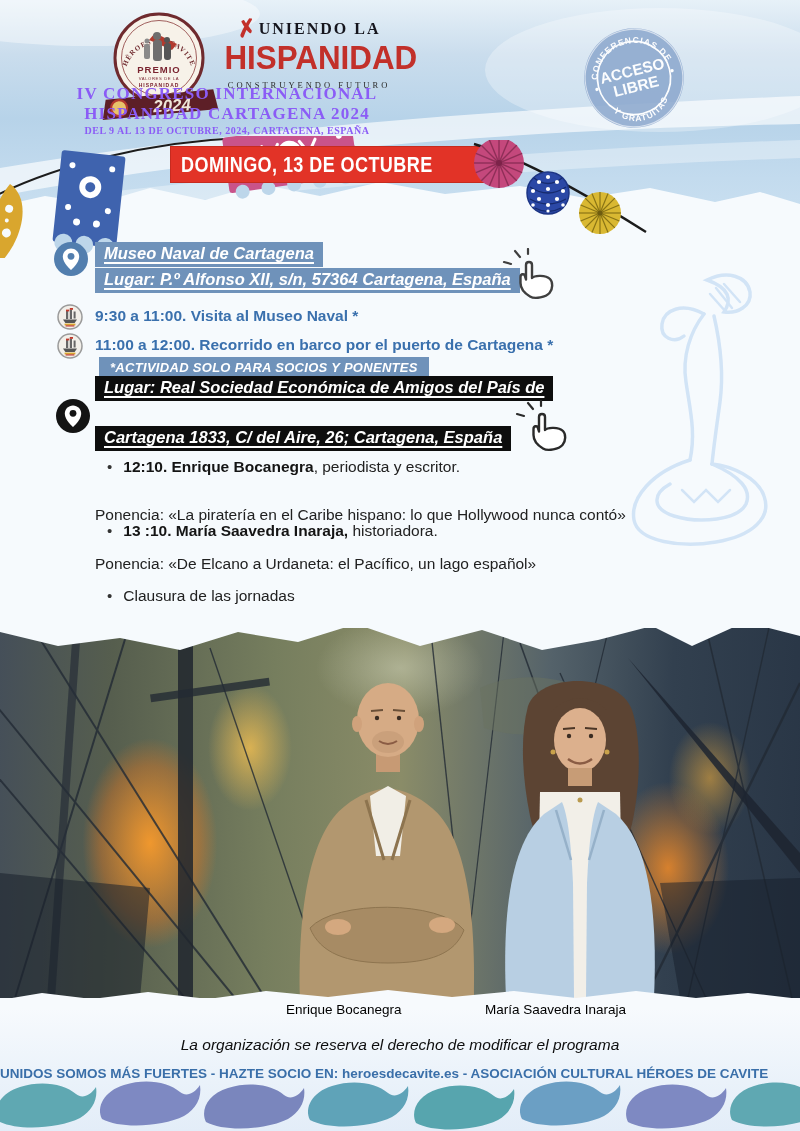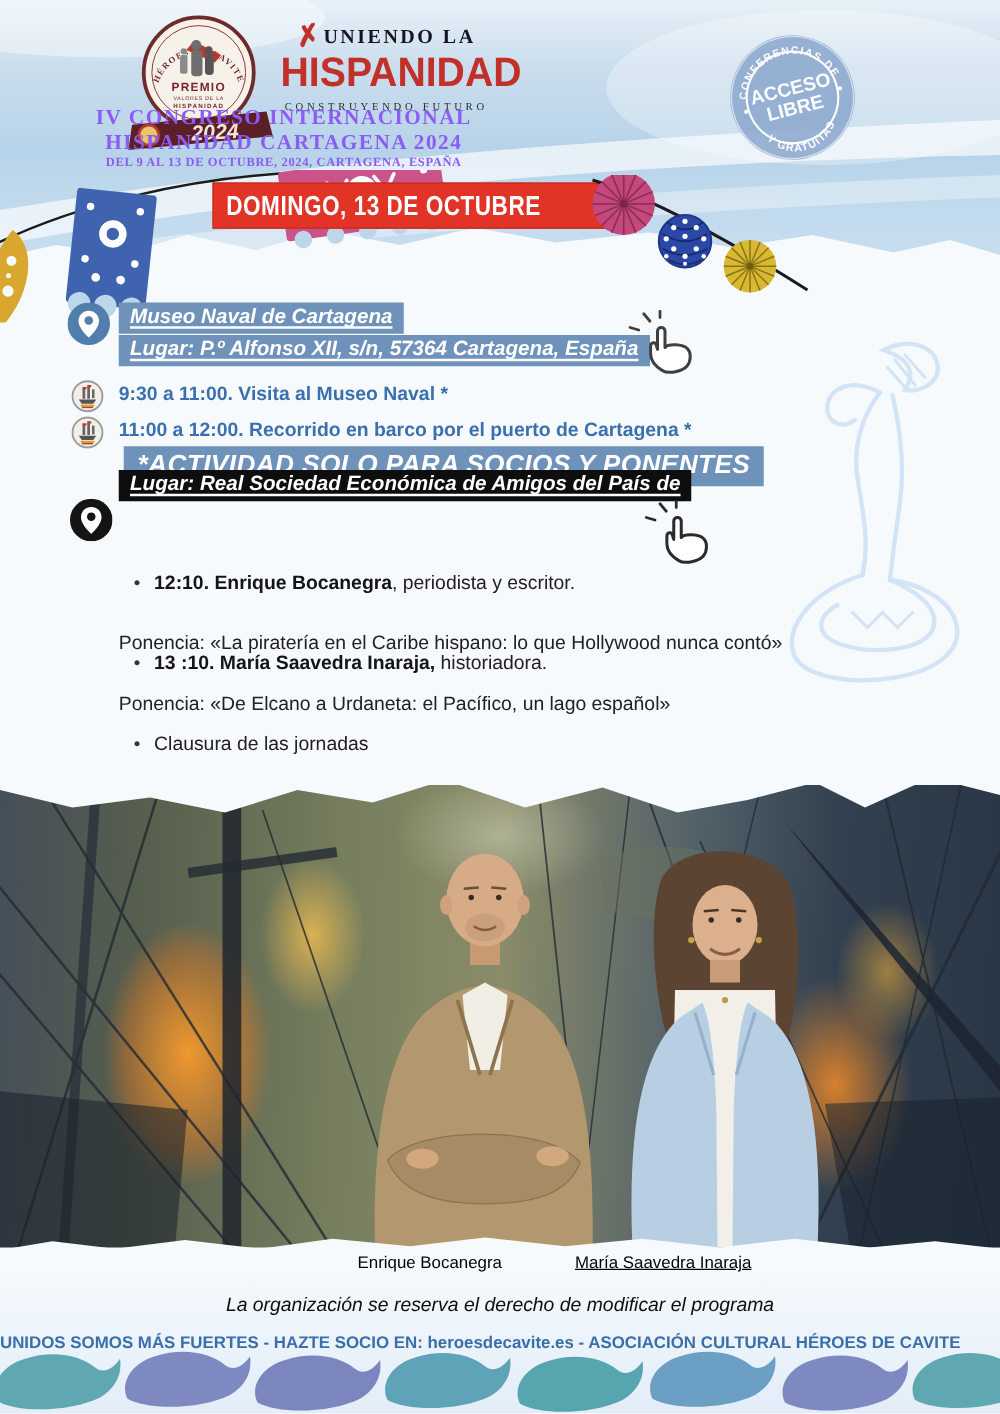--- a/index.html
+++ b/index.html
@@ -55,21 +55,21 @@
   .l1a{top:242px;} .l1b{top:268px;}
   .l2a{top:376px;} .l2b{top:426px;}
 
   .event-icon{position:absolute;left:57px;width:26px;height:26px;}
   .e1{top:304px;} .e2{top:333px;}
   .event-text{position:absolute;left:95px;color:#3a70ad;font-weight:bold;
     font-size:15.5px;white-space:nowrap;}
   .et1{top:307px;} .et2{top:336px;}
 
   .notice{position:absolute;left:99px;top:357px;background:#6f92ba;color:#fff;
-    font-style:italic;font-weight:bold;font-size:21px;padding:3px 11px 5px;
+    font-style:italic;font-weight:bold;font-size:13px;padding:3px 11px 5px;
     letter-spacing:.3px;white-space:nowrap;}
 
   .talk-line{position:absolute;font-size:15.5px;color:#212121;white-space:nowrap;}
   .talk-line .bold{font-weight:bold;color:#141414;}
   .bullet-dot::before{content:"•";color:#333;margin-right:11px;font-size:15px;}
   .b1{left:107px;top:458px;}
   .p1{left:95px;top:506px;}
   .b2{left:107px;top:522px;}
   .p2{left:95px;top:555px;}
   .b3{left:107px;top:587px;}
@@ -87,21 +87,21 @@
       linear-gradient(92deg,#454f59 0%,#565e4e 14%,#767e5e 34%,#8a8c68 50%,#54626a 68%,#32404f 83%,#293646 100%);}
   .photo-svg{position:absolute;left:0;top:0;width:800px;height:370px;}
   .torn-top{position:absolute;left:0;top:612px;width:800px;height:46px;}
   .torn-bottom{position:absolute;left:0;top:984px;width:800px;height:30px;}
 
   .bottom-bg{position:absolute;left:0;top:1008px;width:800px;height:123px;
     background:linear-gradient(180deg,#f7fafd 0%,#eaf2fa 60%,#e3edf8 100%);}
 
   .caption{position:absolute;top:1002px;font-size:13.5px;color:#000000;white-space:nowrap;}
   .cap1{left:286px;}
-  .cap2{left:460px;text-decoration:underline;}
+  .cap2{left:485px;}
 
   .note{position:absolute;left:0;top:1036px;width:800px;text-align:center;
     font-style:italic;font-size:15.5px;color:#0e0e0e;}
   .tagline{position:absolute;left:0;top:1066px;width:732px;
     font-weight:bold;font-size:13.5px;color:#3a6fa9;white-space:nowrap;}
   .tagline .link{color:#3a6fa9;cursor:pointer;}
 
   .waves{position:absolute;left:0;bottom:0;width:800px;height:54px;}
 </style>
 </head>
@@ -333,20 +333,21 @@
   <div class="event-text et2">11:00 a 12:00. Recorrido en barco por el puerto de Cartagena *</div>
 
   <div class="notice">*ACTIVIDAD SOLO PARA SOCIOS Y PONENTES</div>
 
   <svg class="pin pin2" viewBox="0 0 34 34">
     <circle cx="17" cy="17" r="17" fill="#141414"></circle>
     <path d="M17,6.5 C12.4,6.5 8.8,10.1 8.8,14.7 C8.8,20.9 17,28 17,28 C17,28 25.2,20.9 25.2,14.7 C25.2,10.1 21.6,6.5 17,6.5 Z" fill="#ffffff"></path>
     <circle cx="17" cy="14.3" r="3.4" fill="#141414"></circle>
   </svg>
   <div class="loc-line loc2 l2a">Lugar: Real Sociedad Económica de Amigos del País de</div>
+  <div class="loc-line loc2 l2b">Cartagena 1833,  C/ del Aire, 26; Cartagena, España</div>
   <svg class="hand hand2" viewBox="0 0 58 58">
     <g fill="none" stroke="#2a2a2a" stroke-width="2.2" stroke-linecap="round">
       <path d="M18,9 L13,3"></path>
         <path d="M9,16 L2,14"></path>
         <path d="M26,6 L26,1"></path>
     </g>
     <path d="M24,17 c0,-4 6,-4 6,0 l0,13 c2.5,-3 14,-3 18,1 c3,3 3,10 -0.5,14 c-3.5,4 -14.5,6.5 -19.5,3.5 c-6,-3.6 -9.5,-8.5 -9.5,-13.5 l0,-6 c0,-3.4 4.2,-3.8 4.6,-0.4 l0.9,2.9 Z" fill="#ffffff" stroke="#2a2a2a" stroke-width="2.4" stroke-linejoin="round"></path>
   </svg>
 
   <div class="talk-line b1"><span class="bullet-dot"></span><span class="bold">12:10. Enrique Bocanegra</span><span>, periodista y escritor.</span></div>

